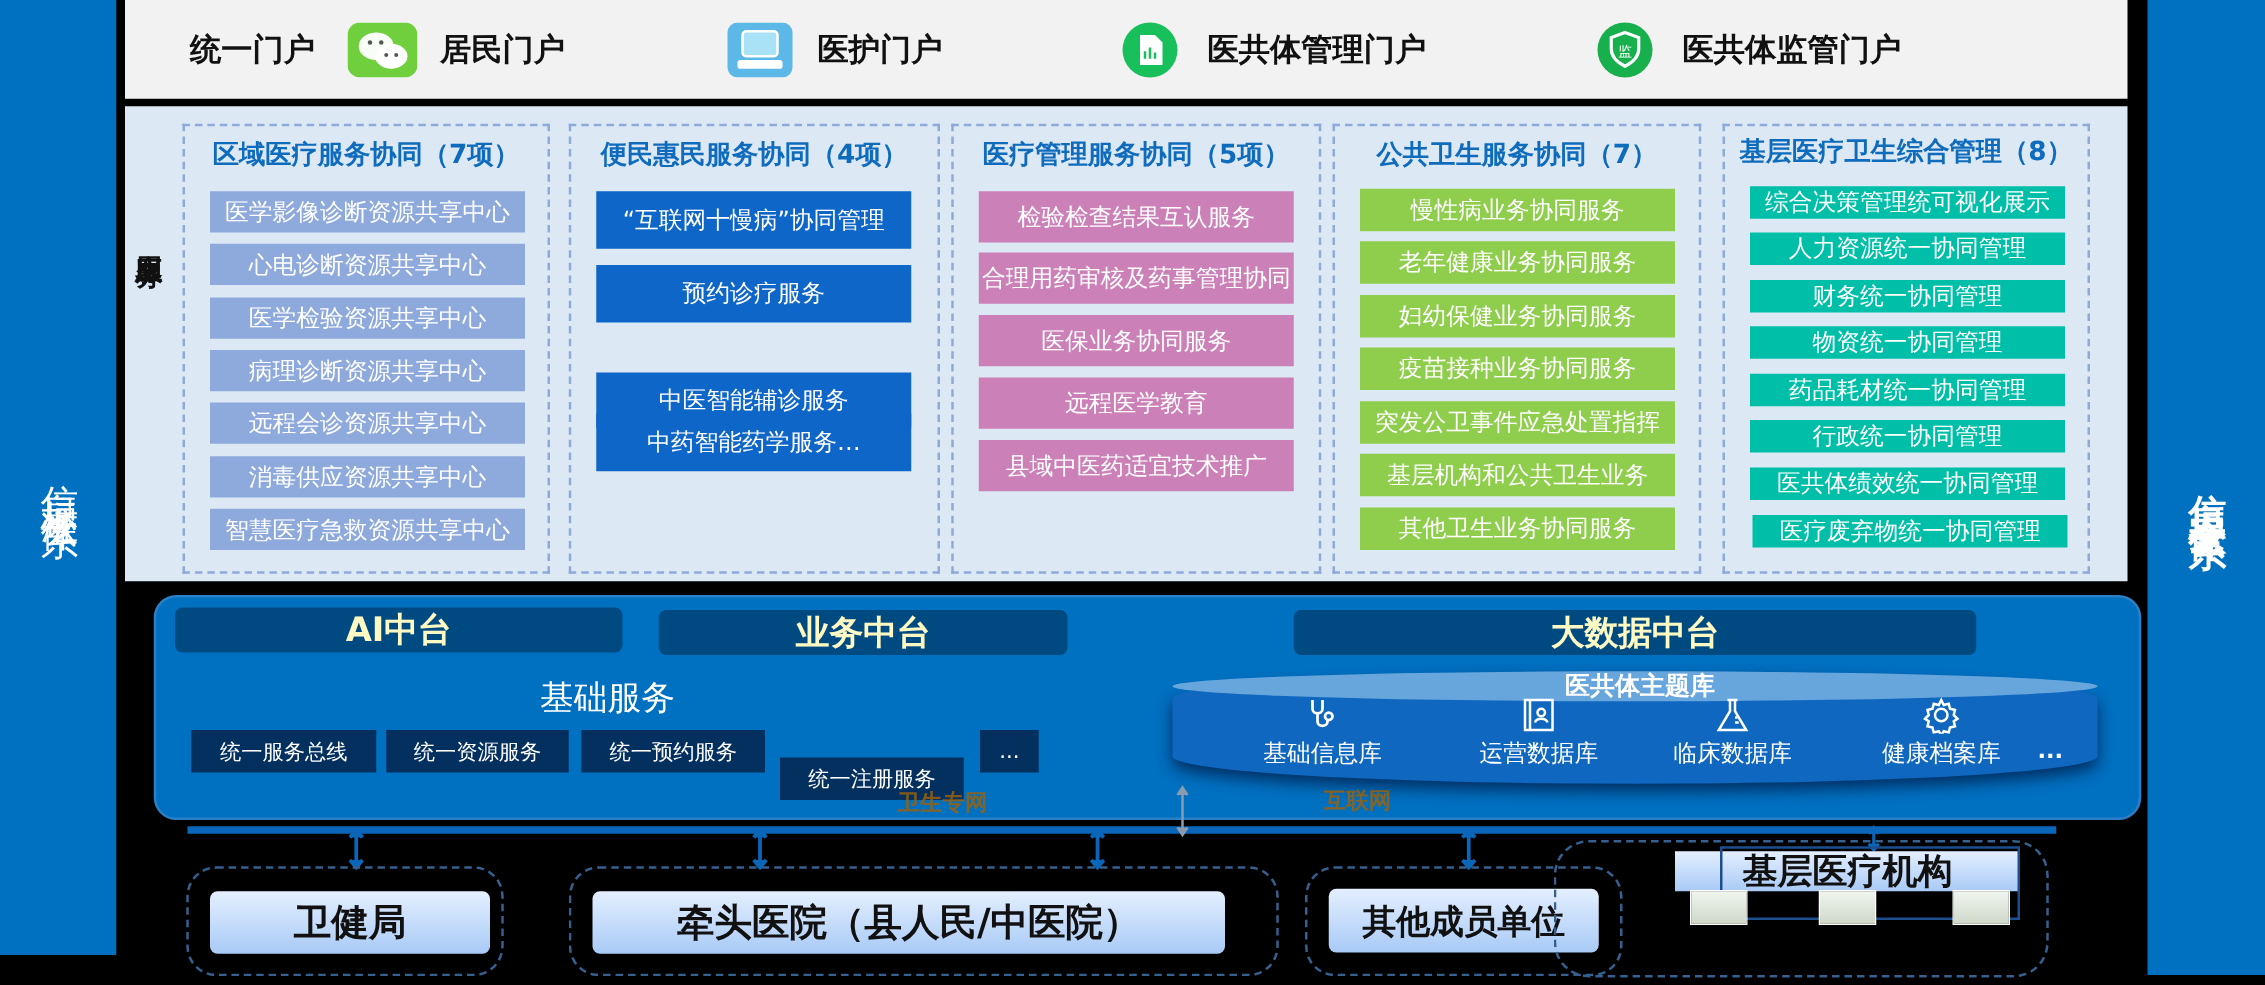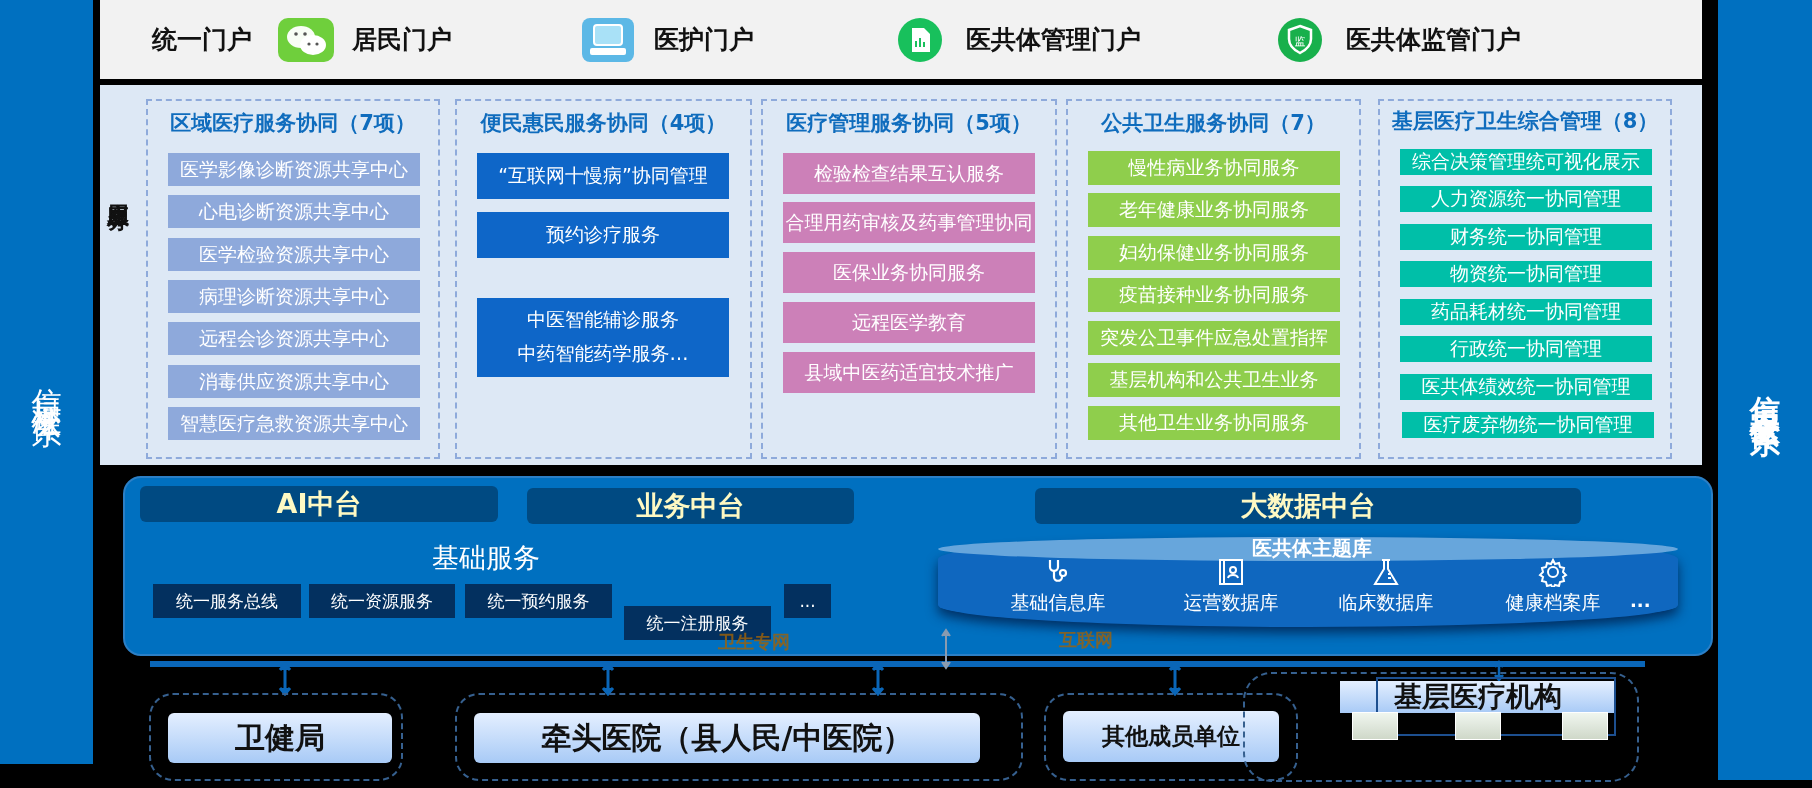--- a/index.html
+++ b/index.html
@@ -313,20 +313,20 @@
     <path d="M7 2 v18 M3 7 l4 -5 l4 5 M3 15 l4 5 l4 -5" stroke="#0a66b8" stroke-width="2.5" fill="#0a66b8"></path>
   </svg>
 
 <div class="org-wrap" style="left:149px; width:254px;"></div>
 <div class="org-box" style="left:168px; top:713px; width:224px; height:50px; font-size:30px;">卫健局</div>
 
 <div class="org-wrap" style="left:455px; width:568px;"></div>
 <div class="org-box" style="left:474px; top:713px; width:506px; height:50px; font-size:30px;">牵头医院（县人民/中医院）</div>
 
 <div class="org-wrap" style="left:1044px; width:254px;"></div>
-<div class="org-box" style="left:1063px; top:711px; width:216px; height:51px; font-size:23px;">其他成员单位</div>
+<div class="org-box" style="left:1063px; top:711px; width:216px; height:51px; font-size:27px;">其他成员单位</div>
 
 <div class="org-wrap" style="left:1243px; width:396px; top:672px; height:110px; border-radius:28px;"></div>
 <div class="org-box" style="left:1340px; top:681px; width:276px; height:32px; font-size:28px; border-radius:0; overflow:visible;">基层医疗机构</div>
 <div style="position:absolute; left:1376px; top:677px; width:240px; height:59px; border:2px solid #1d4f8f;"></div>
 <div class="bldg" style="left:1352px; top:712px;"></div>
 <div class="bldg" style="left:1455px; top:712px;"></div>
 <div class="bldg" style="left:1562px; top:712px;"></div>
 
 </body></html>

